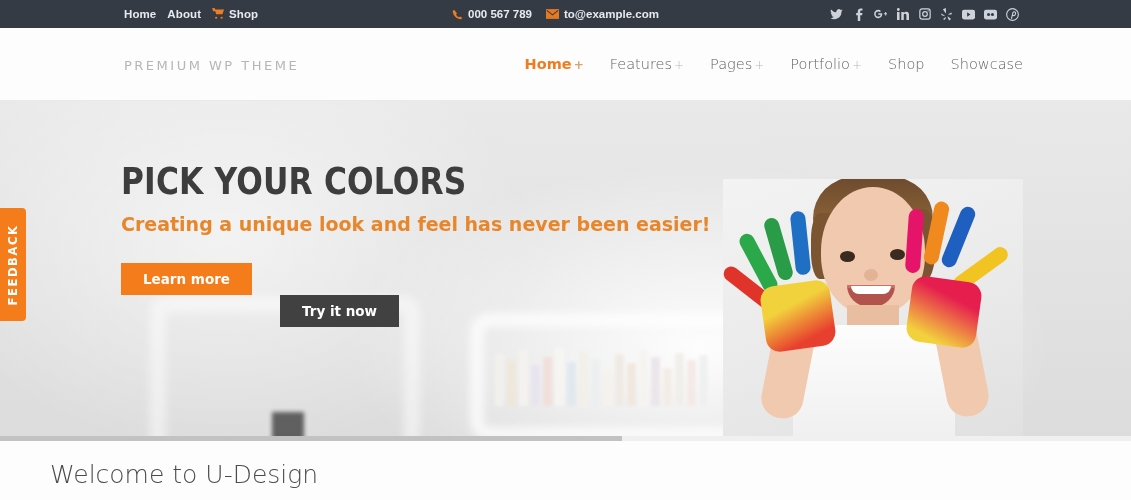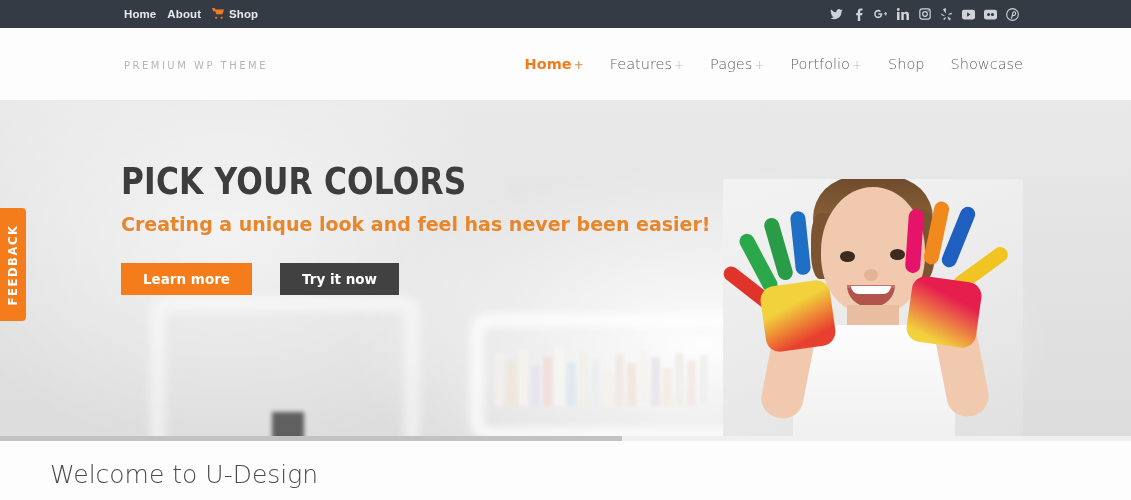--- a/index.html
+++ b/index.html
@@ -78,21 +78,21 @@
   .logo { margin-left: 121px; line-height: 1; }
   .logo-main {
     font-size: 31px;
     letter-spacing: .5px;
     font-weight: 300;
     color: #8b8b8b;
     font-family: "DejaVu Sans", sans-serif;
   }
   .logo-main .u { color: #f07c1f; }
   .logo-sub {
-    font-size: 10px;
+    font-size: 13px;
     letter-spacing: 2.5px;
     color: #b6b6b6;
     margin-top: 3px;
     margin-left: 3px;
     font-family: "DejaVu Sans", sans-serif;
   }
 
   .mainnav {
     position: absolute;
     right: 108px;
@@ -249,21 +249,21 @@
     color: #fff;
     font-weight: bold;
     font-size: 13.5px;
     padding: 0 22px;
     height: 32px;
     line-height: 32px;
     cursor: pointer;
     font-family: "DejaVu Sans", sans-serif;
   }
   .btn-orange { background: #f47c1b; }
-  .btn-dark { background: #414141; }
+  .btn-dark { background: #414141; margin-top: 32px; }
 
   
   .slider-progress {
     position: absolute;
     left: 0; bottom: 0;
     height: 5px; width: 100%;
     background: #f0f0f0;
   }
   .slider-progress .fill {
     height: 100%;
@@ -313,20 +313,39 @@
     <a href="#" class="shop-link">
       <span class="cart-icon">
         <svg width="13" height="11" viewBox="0 0 16 14" fill="currentColor">
             <path d="M0 0h3l1 2h11l-2 6H5L4 4H1zM5 11a1.4 1.4 0 1 0 0 2.8A1.4 1.4 0 0 0 5 11zm7 0a1.4 1.4 0 1 0 0 2.8 1.4 1.4 0 0 0 0-2.8z"></path>
           </svg>
       </span>
       <span>Shop</span>
     </a>
   </div>
 
+  <div class="topbar-center">
+    <a href="#" class="contact-item">
+      <span class="ci">
+        <svg width="11" height="11" viewBox="0 0 16 16" fill="currentColor">
+            <path d="M3 1 1 3c0 6 6 12 12 12l2-2-3.2-2.2-2 1.3A14 14 0 0 1 5.9 8.2l1.3-2z"></path>
+          </svg>
+      </span>
+      <span>000 567 789</span>
+    </a>
+    <a href="#" class="contact-item">
+      <span class="ci">
+        <svg width="13" height="10" viewBox="0 0 16 12" fill="currentColor">
+            <path d="M0 0h16v12H0z" opacity=".95"></path>
+            <path d="M1 1.5 8 7l7-5.5" stroke="#343b45" stroke-width="1.3" fill="none"></path>
+          </svg>
+      </span>
+      <span>to@example.com</span>
+    </a>
+  </div>
 
   <div class="topbar-right">
     <span class="soc">
       <svg width="13" height="11" viewBox="0 0 16 14" fill="currentColor">
           <path d="M16 1.7a6.4 6.4 0 0 1-1.9.5A3.3 3.3 0 0 0 15.5.4a6.6 6.6 0 0 1-2.1.8A3.3 3.3 0 0 0 7.8 4.2 9.3 9.3 0 0 1 1.1.6a3.3 3.3 0 0 0 1 4.4 3.3 3.3 0 0 1-1.5-.4 3.3 3.3 0 0 0 2.6 3.2 3.3 3.3 0 0 1-1.5.1 3.3 3.3 0 0 0 3 2.3A6.6 6.6 0 0 1 0 11.6 9.3 9.3 0 0 0 14.3 3.7c0-.1 0-.3 0-.4A6.7 6.7 0 0 0 16 1.7z"></path>
         </svg>
     </span>
     <span class="soc">
       <svg width="8" height="13" viewBox="0 0 9 16" fill="currentColor">
           <path d="M6 16V9h2.3l.4-2.8H6V4.5c0-.8.2-1.3 1.4-1.3H8.8V.7C8.5.7 7.6.6 6.6.6 4.4.6 3 1.9 3 4.2v2H1V9h2v7z"></path>

